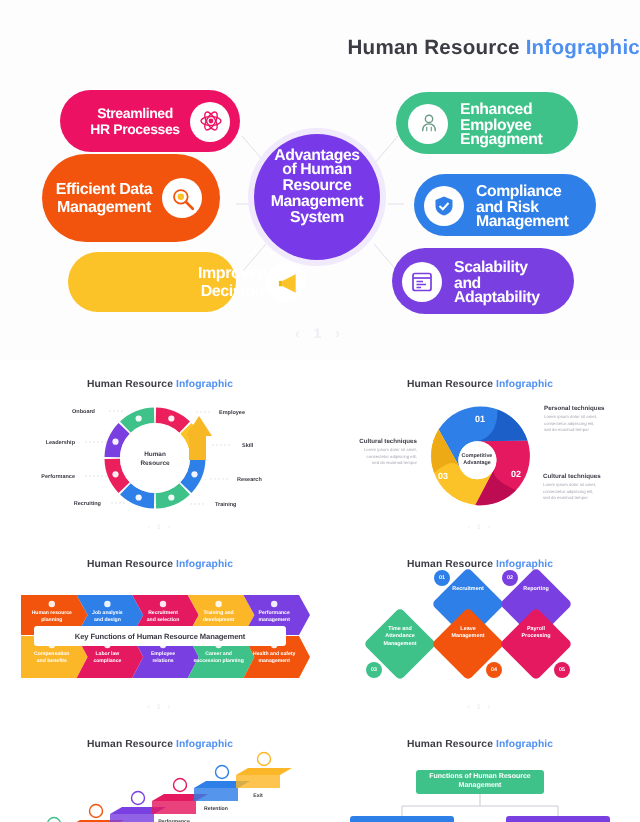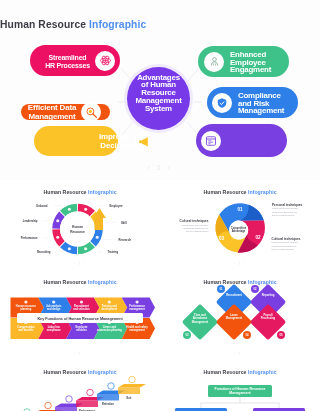--- a/index.html
+++ b/index.html
@@ -1,21 +1,21 @@
 <!DOCTYPE html>
 <html><head>
 <meta charset="utf-8">
 <style>
   html,body{margin:0;padding:0;}
   body{width:320px;height:411px;background:#ffffff;font-family:"Liberation Sans",sans-serif;overflow:hidden;}
   .page{position:relative;width:320px;height:411px;background:#fefeff;overflow:hidden;}
 
   
   .hero{position:absolute;left:0;top:0;width:320px;height:180px;background:#fdfdfe;}
-  .slide-title{position:absolute;left:0;top:0;width:100%;text-align:left;font-size:10.3px;font-weight:700;color:#3c3c45;letter-spacing:.1px;}
+  .slide-title{position:absolute;left:0;top:0;width:100%;text-align:right;font-size:10.3px;font-weight:700;color:#3c3c45;letter-spacing:.1px;}
   .slide-title .blue{color:#4f8ff0;}
 
   .pill{position:absolute;border-radius:999px;display:flex;align-items:center;box-sizing:border-box;}
   .pill .txt{font-size:7px;font-weight:700;color:#fff;line-height:1.07;letter-spacing:-0.2px;padding-top:2px;white-space:pre;}
   .pill .bub{width:20px;height:20px;border-radius:50%;background:#fff;display:flex;align-items:center;justify-content:center;flex:0 0 auto;}
 
   .hub{position:absolute;border-radius:50%;}
   .connectors{position:absolute;left:0;top:0;}
 
   .pagenum{position:absolute;width:100%;text-align:center;font-size:7px;color:#eeeef3;letter-spacing:2.5px;font-weight:700;}
@@ -58,21 +58,21 @@
           <g fill="none" stroke="#ed1164" stroke-width="1.3">
             <ellipse cx="12" cy="12" rx="9.2" ry="4"></ellipse>
             <ellipse cx="12" cy="12" rx="9.2" ry="4" transform="rotate(60 12 12)"></ellipse>
             <ellipse cx="12" cy="12" rx="9.2" ry="4" transform="rotate(120 12 12)"></ellipse>
           </g>
           <circle cx="12" cy="12" r="2.2" fill="#ed1164"></circle>
         </svg>
       </div>
     </div>
 
-    <div class="pill left" style="left:21px;top:104px;width:89px;height:16px;background:#f2540d;">
+    <div class="pill left" style="left:21px;top:77px;width:89px;height:44px;background:#f2540d;">
       <div class="txt" style="flex:1;text-align:center;padding-left:3px;padding-right:1px;font-size:8px;">Efficient Data
 Management</div>
       <div class="bub" style="margin-right:9px;">
         <svg viewBox="0 0 24 24" width="13" height="13">
           <circle cx="10" cy="10" r="6.3" fill="none" stroke="#f2540d" stroke-width="1.6"></circle>
           <path d="M14.8 14.8 L21 21" stroke="#f2540d" stroke-width="2.4" stroke-linecap="round"></path>
           <circle cx="10" cy="10" r="3" fill="#fcc328"></circle>
         </svg>
       </div>
     </div>
@@ -114,20 +114,23 @@
     </div>
 
     <div class="pill right" style="left:196px;top:124px;width:91px;height:33px;background:#7a3fe0;">
       <div class="bub" style="margin-left:5px;">
         <svg viewBox="0 0 24 24" width="12" height="12">
           <rect x="3" y="3.5" width="18" height="17" rx="2" fill="none" stroke="#7a3fe0" stroke-width="1.7"></rect>
           <path d="M3 8 L21 8" stroke="#7a3fe0" stroke-width="1.7"></path>
           <path d="M6.5 11.5 L13 11.5 M6.5 14.5 L16 14.5 M6.5 17.5 L11 17.5" stroke="#7a3fe0" stroke-width="1.4"></path>
         </svg>
       </div>
+      <div class="txt" style="flex:1;padding-left:6px;font-size:7.9px;line-height:7.7px;">Scalability
+and
+Adaptability</div>
     </div>
 
     <div class="hub" style="left:124px;top:63.5px;width:69px;height:69px;background:#f1e9fc;">
       <div class="hub-inner" style="position:absolute;left:3px;top:3px;right:3px;bottom:3px;border-radius:50%;background:#7839e8;display:flex;align-items:flex-start;justify-content:center;">
         <div class="txt" style="font-size:7.9px;font-weight:700;color:#fff;line-height:7.8px;text-align:center;white-space:pre;letter-spacing:-0.2px;padding-top:7px;">Advantages
 of Human
 Resource
 Management
 System</div>
       </div>

